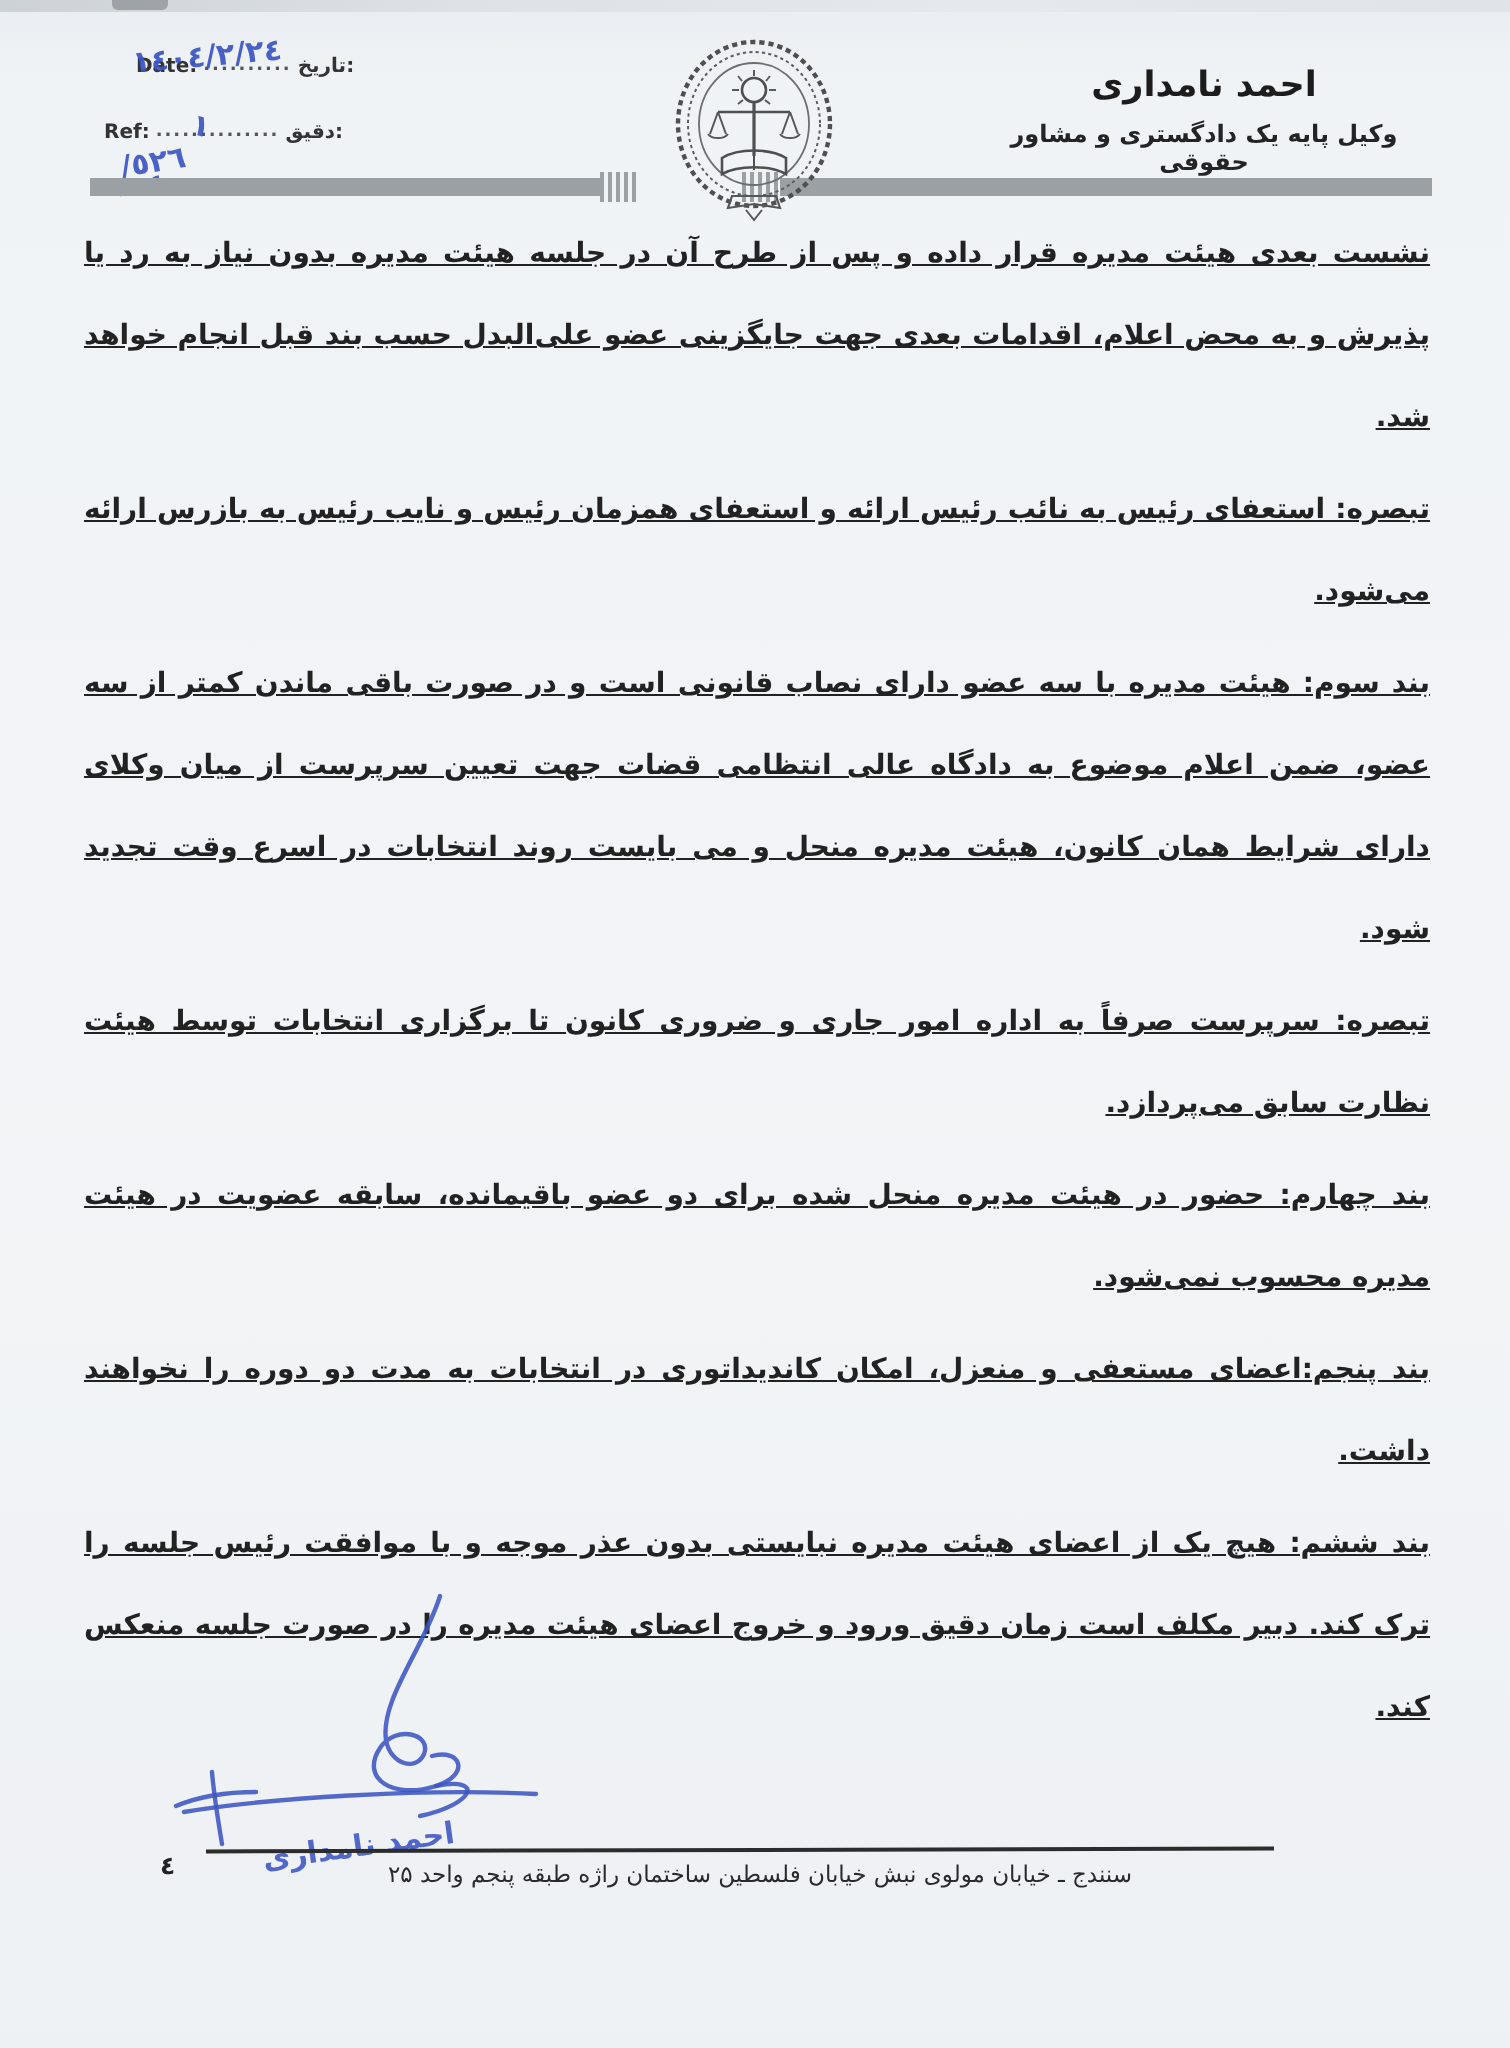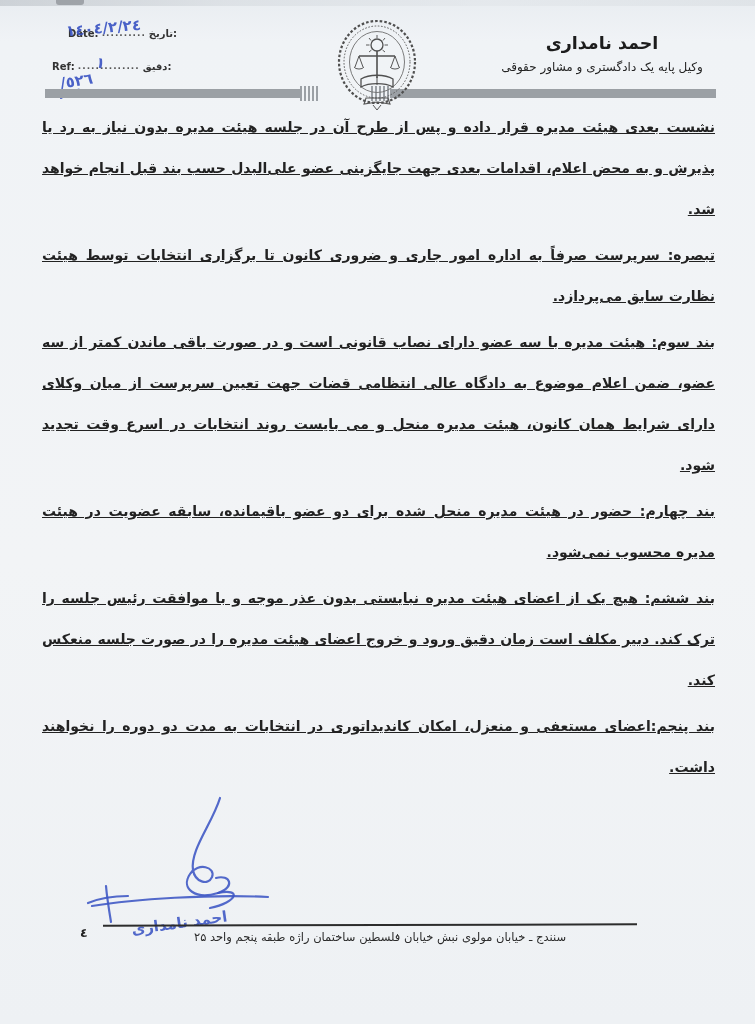--- a/index.html
+++ b/index.html
@@ -31,21 +31,21 @@
   .meta-row .dots{font-size:9px;letter-spacing:1px;color:#555;position:relative;top:-1px;}
   .hw{color:var(--ink_blue);font-weight:bold;}
   .hw-date{position:absolute;top:19px;left:66px;font-size:15px;letter-spacing:2px;transform:rotate(-5deg);opacity:.92;}
   .hw-ref-one{position:absolute;top:54px;left:96px;font-size:15px;transform:rotate(14deg);opacity:.92;}
   .hw-ref-main{position:absolute;top:72px;left:60px;font-size:15px;letter-spacing:2px;transform:rotate(-9deg);opacity:.92;}
   .hw-ref-sub{position:absolute;top:86px;left:58px;font-size:13px;transform:rotate(-6deg);opacity:.92;}
 
   
   .header-name{position:absolute;top:33px;left:488px;width:228px;text-align:center;direction:rtl;}
   .header-name .name{font-size:17.5px;font-weight:bold;color:#1c1c1c;letter-spacing:.3px;}
-  .header-name .title{font-size:12px;font-weight:normal;color:#242424;margin-top:7px;}
+  .header-name .title{font-size:12px;font-weight:bold;color:#242424;margin-top:7px;}
 
   
   .bar{position:absolute;top:89px;height:9px;background:var(--bar_gray);}
   .bar-left{left:45px;width:255px;}
   .bar-right{left:390px;width:326px;}
   .comb{position:absolute;top:86px;width:19px;height:15px;
     background:repeating-linear-gradient(90deg,var(--bar_gray) 0 2px,rgba(0,0,0,0) 2px 4px);}
   .comb-left{left:300px;}
   .comb-right{left:371px;}
 
@@ -129,25 +129,26 @@
 
     <path d="M25 60 C33 55 49 55 57 60 L57 68 C49 63.5 33 63.5 25 68 Z" fill="none" stroke="#4f4f4f" stroke-width="1.3"></path>
     <line x1="41" y1="57.5" x2="41" y2="66" stroke="#4f4f4f" stroke-width="1"></line>
 
     <path d="M30 79 L52 79 L54 85 L41 83 L28 85 Z" fill="none" stroke="#565656" stroke-width="1.1"></path>
     <path d="M37 86 L41 91 L45 86" fill="none" stroke="#565656" stroke-width="1"></path>
   </svg>
 
   <div class="body-text">
     <p>نشست بعدی هیئت مدیره قرار داده و پس از طرح آن در جلسه هیئت مدیره بدون نیاز به رد یا پذیرش و به محض اعلام، اقدامات بعدی جهت جایگزینی عضو علی‌البدل حسب بند قبل انجام خواهد شد.</p>
+    <p>تبصره: استعفای رئیس به نائب رئیس ارائه و استعفای همزمان رئیس و نایب رئیس به بازرس ارائه می‌شود.</p>
+    <p>بند سوم: هیئت مدیره با سه عضو دارای نصاب قانونی است و در صورت باقی ماندن کمتر از سه عضو، ضمن اعلام موضوع به دادگاه عالی انتظامی قضات جهت تعیین سرپرست از میان وکلای دارای شرایط همان کانون، هیئت مدیره منحل و می بایست روند انتخابات در اسرع وقت تجدید شود.</p>
     <p>تبصره: سرپرست صرفاً به اداره امور جاری و ضروری کانون تا برگزاری انتخابات توسط هیئت نظارت سابق می‌پردازد.</p>
-    <p>بند سوم: هیئت مدیره با سه عضو دارای نصاب قانونی است و در صورت باقی ماندن کمتر از سه عضو، ضمن اعلام موضوع به دادگاه عالی انتظامی قضات جهت تعیین سرپرست از میان وکلای دارای شرایط همان کانون، هیئت مدیره منحل و می بایست روند انتخابات در اسرع وقت تجدید شود.</p>
     <p>بند چهارم: حضور در هیئت مدیره منحل شده برای دو عضو باقیمانده، سابقه عضویت در هیئت مدیره محسوب نمی‌شود.</p>
+    <p>بند پنجم:اعضای مستعفی و منعزل، امکان کاندیداتوری در انتخابات به مدت دو دوره را نخواهند داشت.</p>
     <p>بند ششم: هیچ یک از اعضای هیئت مدیره نبایستی بدون عذر موجه و با موافقت رئیس جلسه را ترک کند. دبیر مکلف است زمان دقیق ورود و خروج اعضای هیئت مدیره را در صورت جلسه منعکس کند.</p>
-    <p>بند پنجم:اعضای مستعفی و منعزل، امکان کاندیداتوری در انتخابات به مدت دو دوره را نخواهند داشت.</p>
   </div>
 
   <svg class="signature" viewBox="0 0 215 152" aria-hidden="true">
     <path d="M148 8 C140 34 118 60 121 80 C123 92 136 96 140 87 C144 77 126 72 118 84 C108 99 124 110 146 103 C164 97 158 84 144 88"></path>
     <path d="M146 103 C170 98 166 112 138 118"></path>
     <path d="M20 116 C62 109 140 104 196 107"></path>
     <path d="M34 96 C35 108 37 120 39 132"></path>
     <path d="M16 113 C28 108 42 106 56 106"></path>
     <text x="108" y="138" text-anchor="middle" transform="rotate(-8 108 138)" direction="rtl">احمد نامداری</text>
   </svg>

